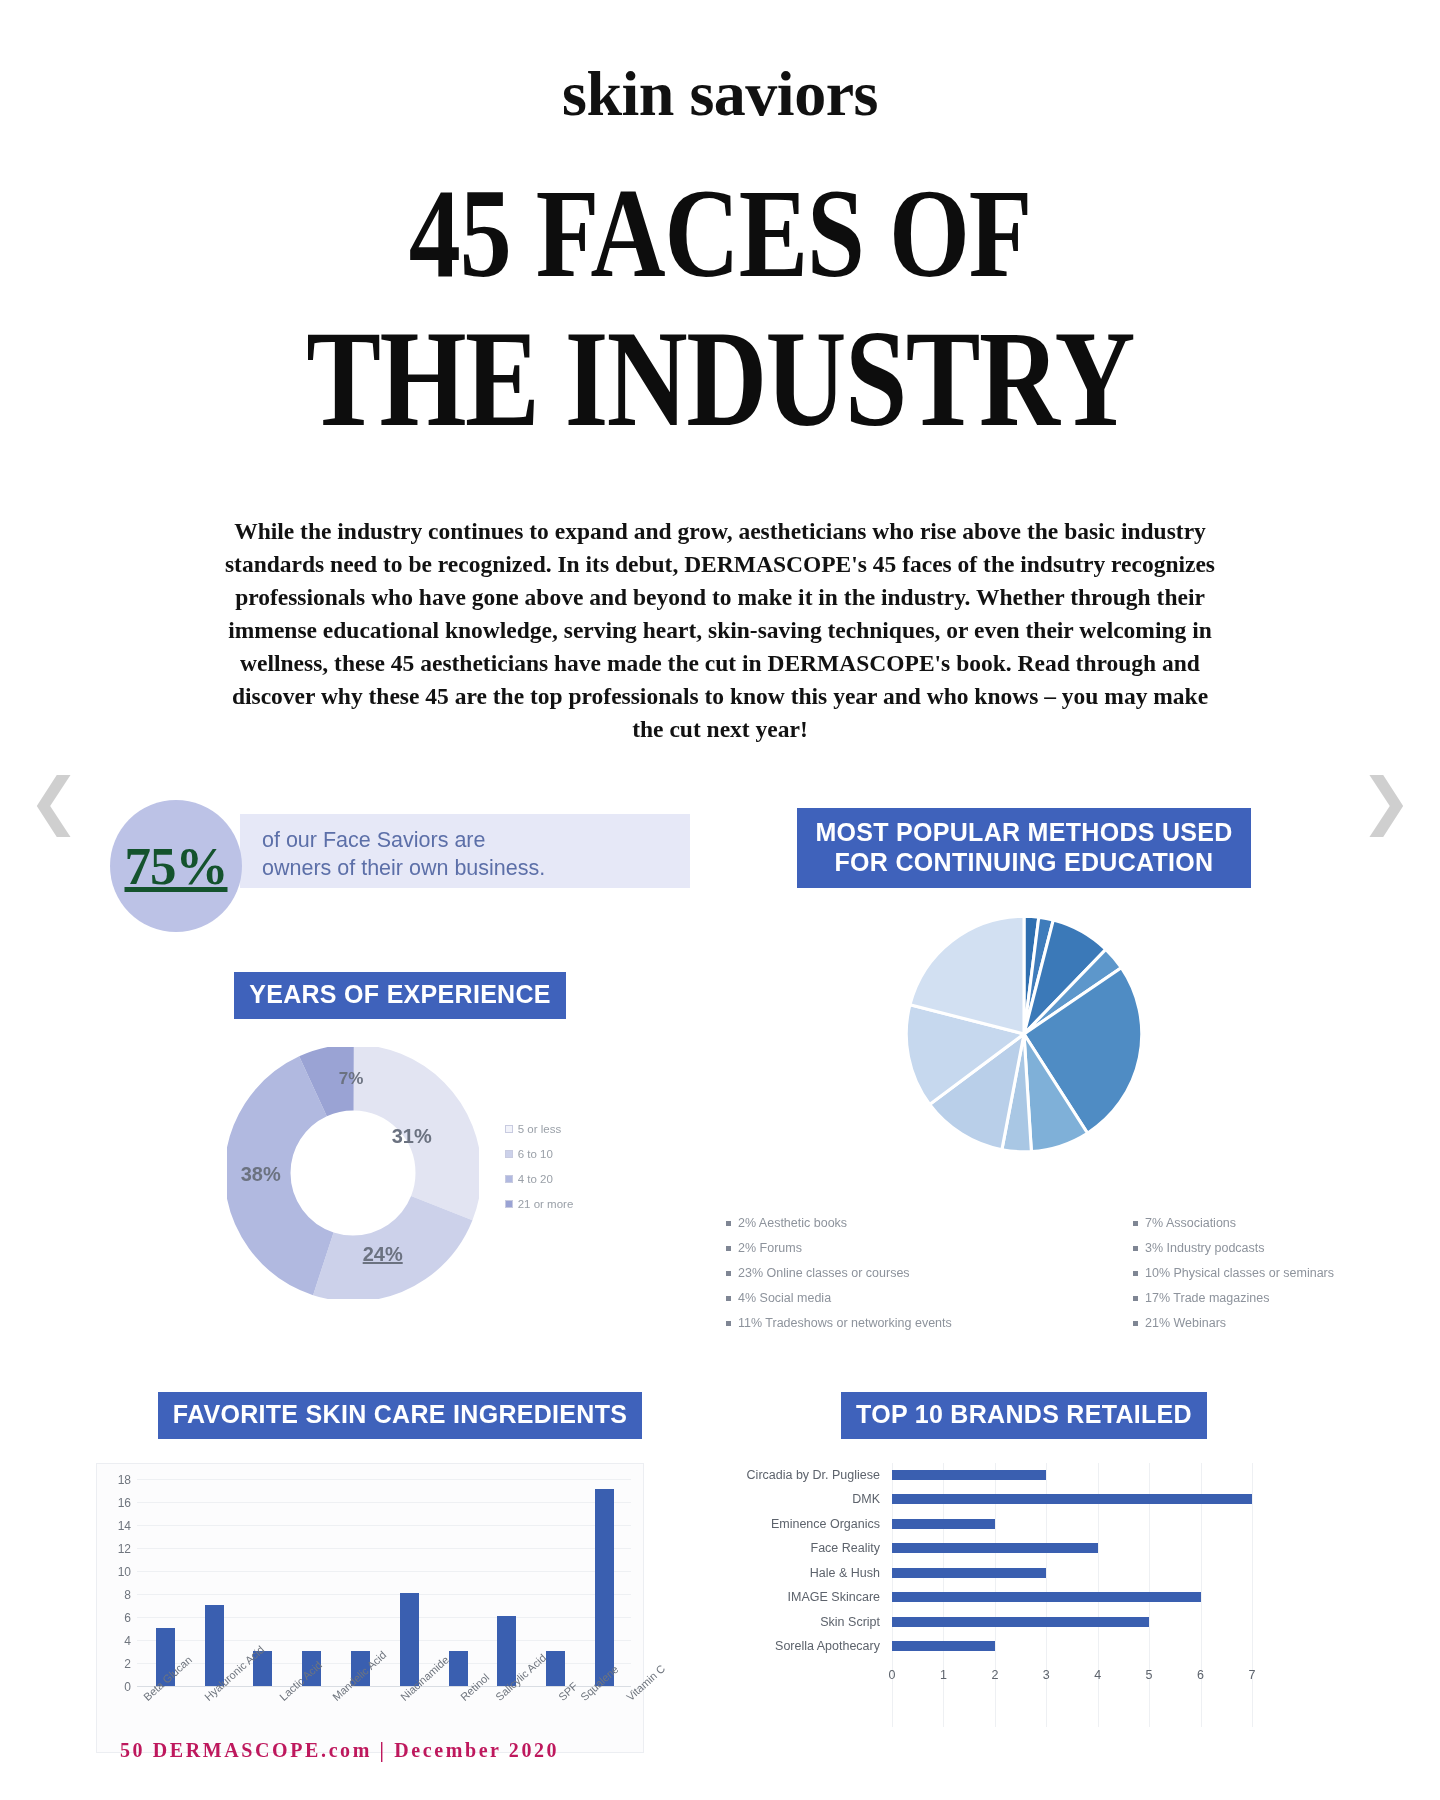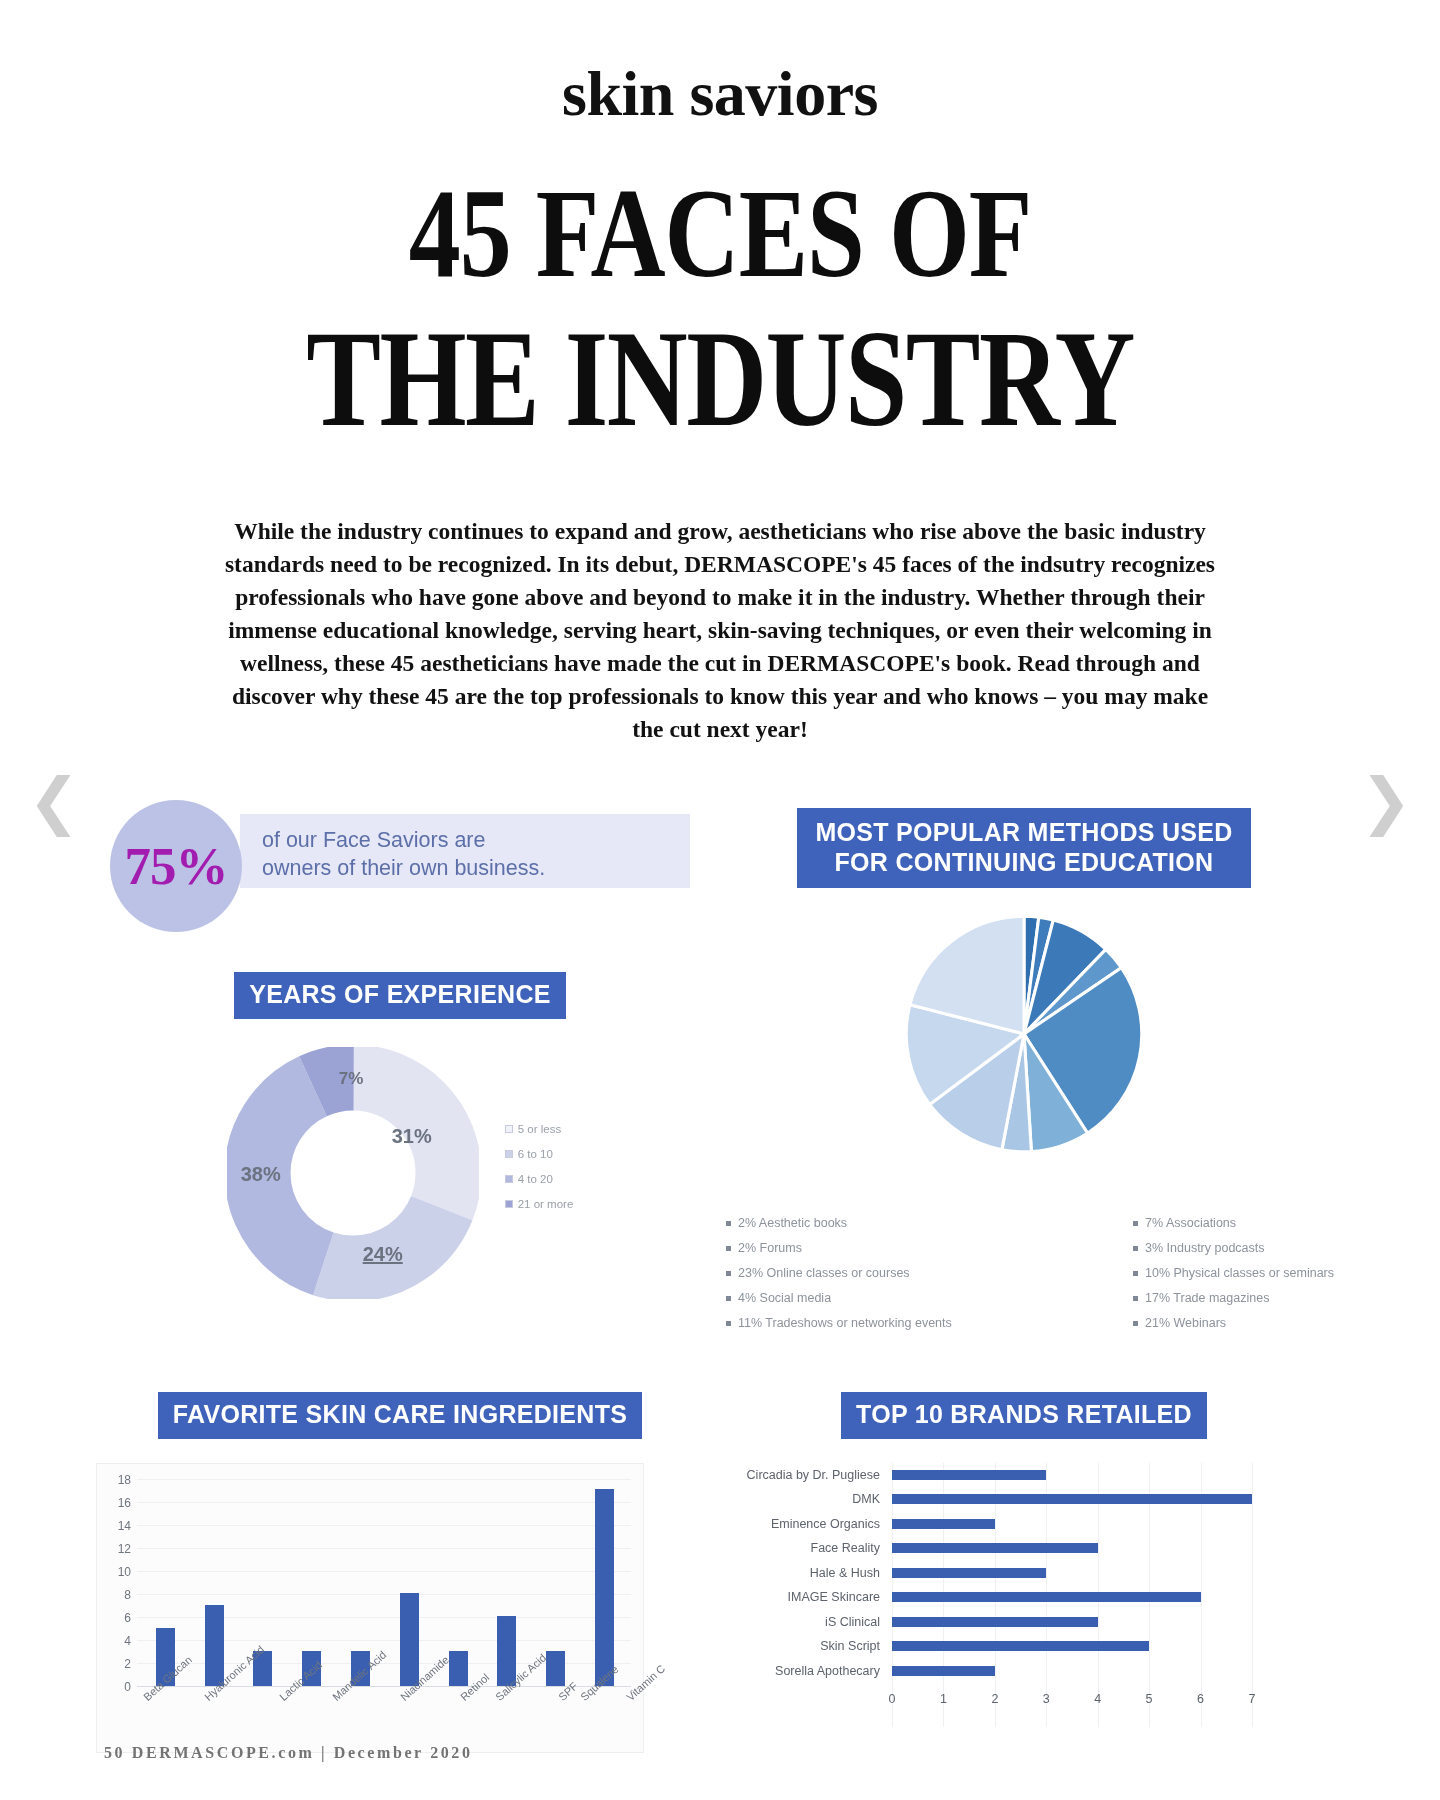--- a/index.html
+++ b/index.html
@@ -60,22 +60,23 @@
     background: #e6e8f7;
   }
   .callout-circle {
     position: absolute; left: 0; top: 0;
     width: 132px; height: 132px; border-radius: 50%;
     background: #bcc2e6;
     display: flex; align-items: center; justify-content: center;
   }
   .callout-pct {
     font-family: "Liberation Serif", serif;
-    font-size: 53px; font-weight: 700; color: #a21caf;
+    font-size: 53px; font-weight: 700; color: #14532d;
     letter-spacing: -1px;
+    text-decoration: underline;
   }
   .callout-text {
     position: absolute; left: 152px; top: 26px;
     font-size: 21.5px; line-height: 28px;
     color: #5c6fa8; font-weight: 400;
   }
 
   
   .banner {
     display: inline-block;
@@ -185,23 +186,23 @@
     margin-top: 9px; height: 22px;
   }
   .hb-xt {
     position: absolute; font-size: 12.5px; color: #5d636c;
     transform: translateX(-50%);
   }
   .hb-vgrid { position: absolute; top: 0; bottom: 26px; width: 1px; background: #eef0f3; }
 
   
   .footer {
-    position: absolute; left: 104px; bottom: 38px;
+    position: absolute; left: 120px; bottom: 38px;
     font-family: "Liberation Serif", serif;
-    font-size: 16px; font-weight: 700; color: #737373;
+    font-size: 20px; font-weight: 700; color: #be185d;
     letter-spacing: 2.6px;
   }
 </style>
 </head>
 <body>
 
 <div class="masthead">
   <div class="kicker">skin saviors</div>
   <div class="headline">
     <div class="l1">45 FACES OF</div>
@@ -460,26 +461,20 @@
               <div class="hb-bar" style="width:154.3px"></div>
             </div>
         </div>
         <div class="hb-row">
           <div class="hb-name">IMAGE Skincare</div>
           <div class="hb-track">
               <div class="hb-bar" style="width:308.6px"></div>
             </div>
         </div>
         <div class="hb-row">
-          <div class="hb-name">iS Clinical</div>
-          <div class="hb-track">
-              <div class="hb-bar" style="width:205.7px"></div>
-            </div>
-        </div>
-        <div class="hb-row">
           <div class="hb-name">Skin Script</div>
           <div class="hb-track">
               <div class="hb-bar" style="width:257.1px"></div>
             </div>
         </div>
         <div class="hb-row">
           <div class="hb-name">Sorella Apothecary</div>
           <div class="hb-track">
               <div class="hb-bar" style="width:102.9px"></div>
             </div>

